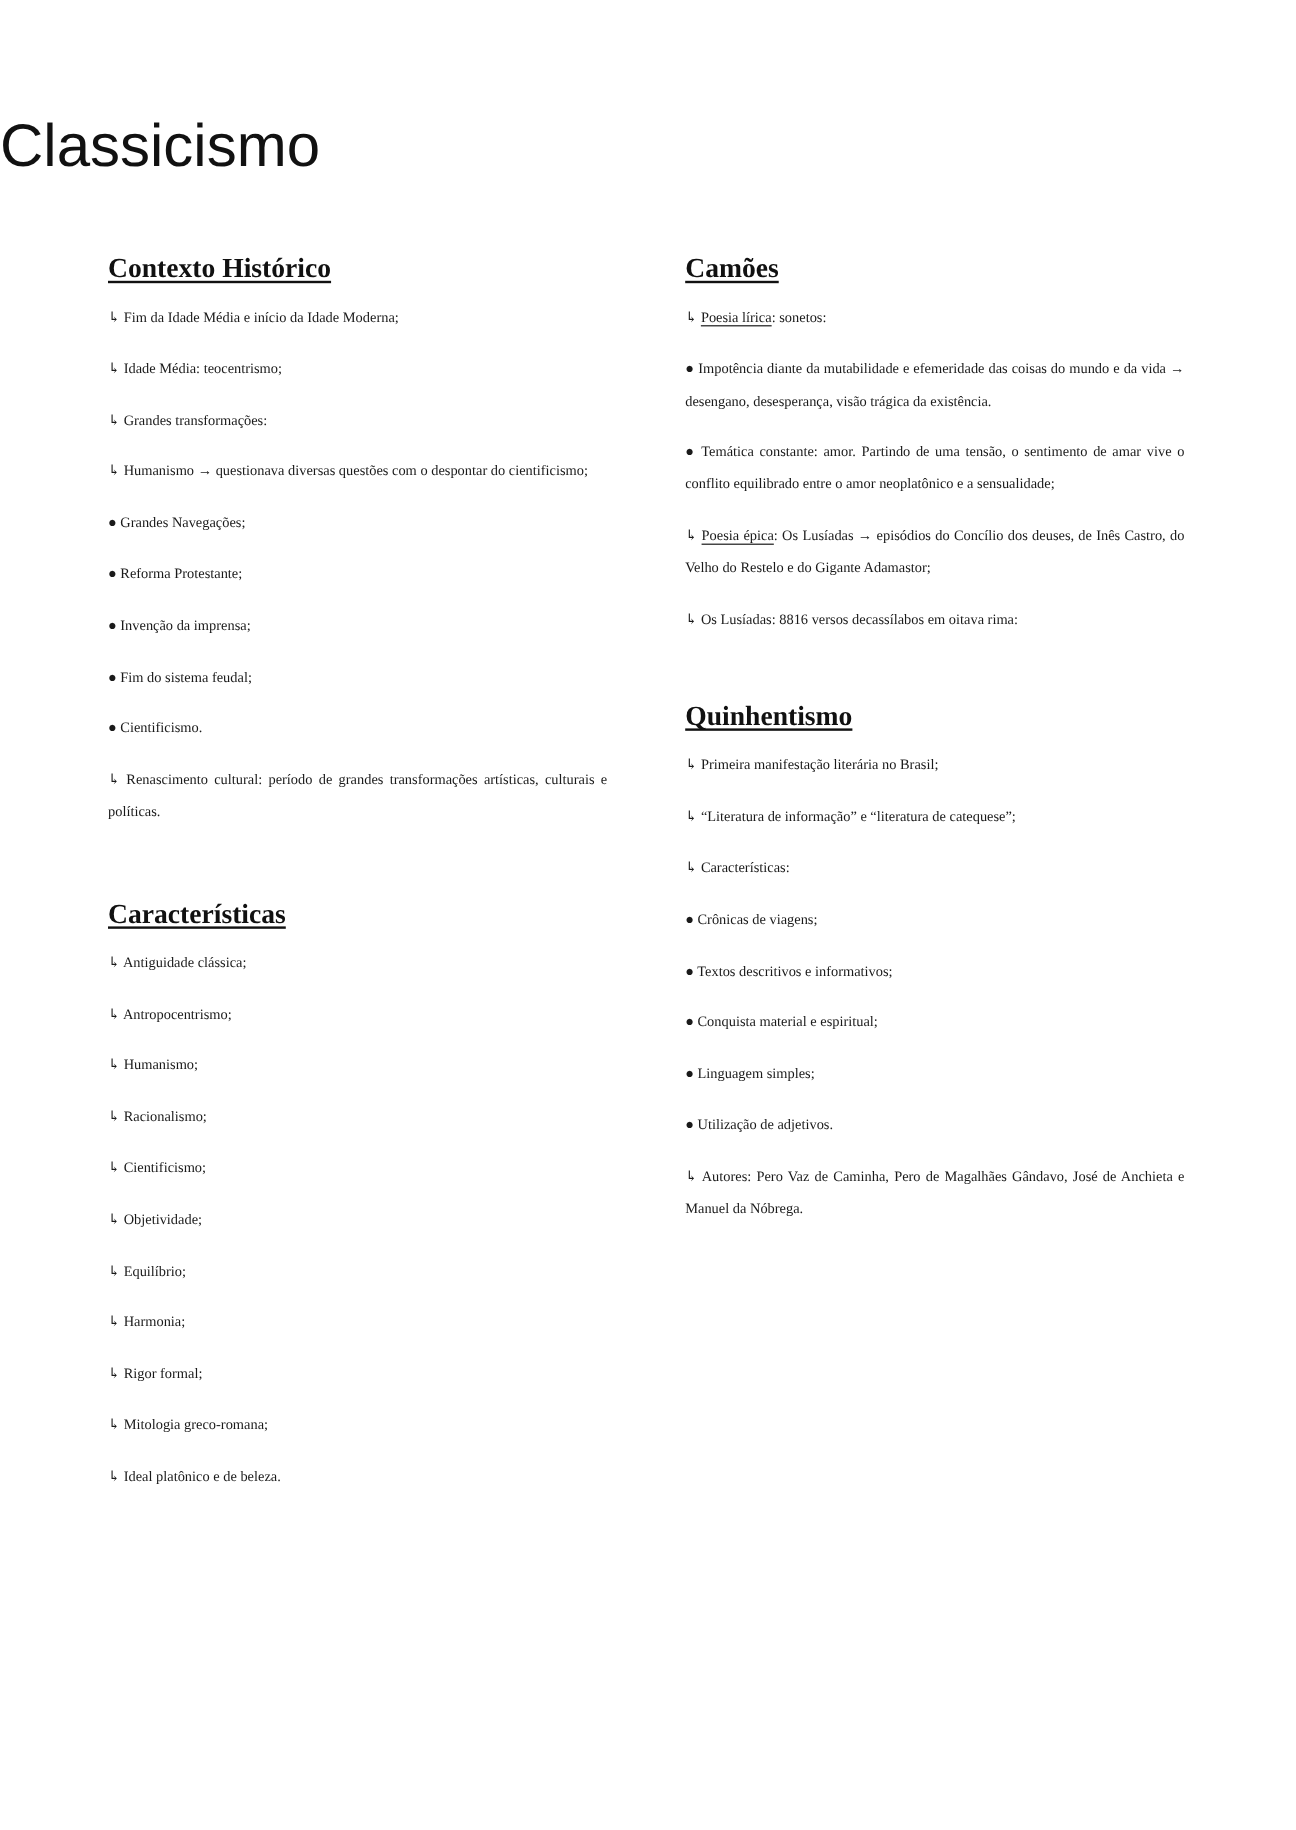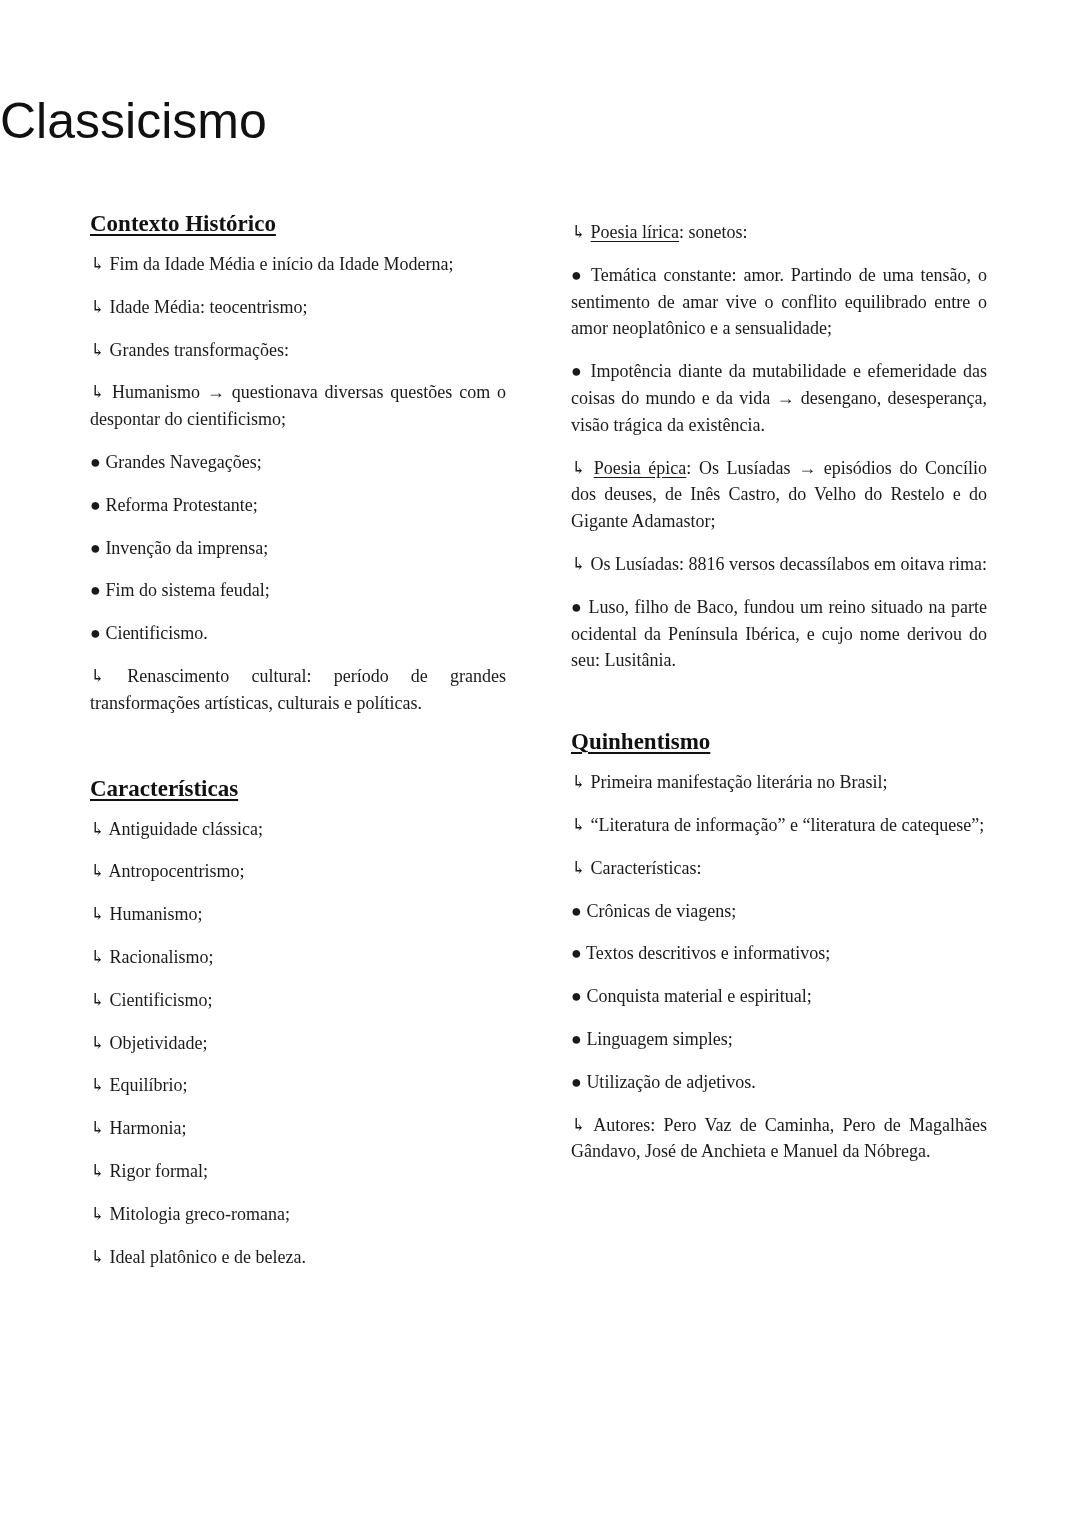--- a/index.html
+++ b/index.html
@@ -18,21 +18,21 @@
     .col-left { left: 90px; top: 208px; }
     .col-right { left: 571px; top: 208px; }
     h2 {
       margin: 0; font-size: 23px; font-weight: bold; color: #111;
       text-decoration: underline; text-decoration-thickness: 2px; text-underline-offset: 3px;
       line-height: 32px;
     }
     .section { margin-bottom: 0; }
     .list { margin: 0; padding: 0; list-style: none; }
     .item {
-      font-size: 18px; line-height: 26.8px; text-align: justify;
+      font-size: 12px; line-height: 26.8px; text-align: justify;
       margin-top: 16px;
     }
     .item.first { margin-top: 11px; }
     .glyph { display: inline; }
     .u { text-decoration: underline; text-underline-offset: 3px; }
     .gap-left { height: 56px; }
     .gap-right { height: 52px; }
   </style>
 </head>
 <body>
@@ -73,27 +73,27 @@
       <div class="item"><span class="glyph">↳</span> <span>Rigor formal;</span></div>
       <div class="item"><span class="glyph">↳</span> <span>Mitologia greco-romana;</span></div>
       <div class="item"><span class="glyph">↳</span> <span>Ideal platônico e de beleza.</span></div>
     </div>
   </div>
 </div>
 
 <div class="col col-right">
 
   <div class="section">
+    <h2>Camões</h2>
     <div class="list">
       <div class="item first"><span class="glyph">↳</span> <span class="u">Poesia lírica</span><span>: sonetos:</span></div>
+      <div class="item"><span class="glyph">●</span> <span>Impotência diante da mutabilidade e efemeridade das coisas do mundo e da vida → desengano, desesperança, visão trágica da existência.</span></div>
       <div class="item"><span class="glyph">●</span> <span>Temática constante: amor. Partindo de uma tensão, o sentimento de amar vive o conflito equilibrado entre o amor neoplatônico e a sensualidade;</span></div>
-      <div class="item"><span class="glyph">●</span> <span>Impotência diante da mutabilidade e efemeridade das coisas do mundo e da vida → desengano, desesperança, visão trágica da existência.</span></div>
       <div class="item"><span class="glyph">↳</span> <span class="u">Poesia épica</span><span>: Os Lusíadas → episódios do Concílio dos deuses, de Inês Castro, do Velho do Restelo e do Gigante Adamastor;</span></div>
       <div class="item"><span class="glyph">↳</span> <span>Os Lusíadas: 8816 versos decassílabos em oitava rima:</span></div>
-      <div class="item"><span class="glyph">●</span> <span>Luso, filho de Baco, fundou um reino situado na parte ocidental da Península Ibérica, e cujo nome derivou do seu: Lusitânia.</span></div>
     </div>
   </div>
 
   <div class="gap-right"></div>
 
   <div class="section">
     <h2>Quinhentismo</h2>
     <div class="list">
       <div class="item first"><span class="glyph">↳</span> <span>Primeira manifestação literária no Brasil;</span></div>
       <div class="item"><span class="glyph">↳</span> <span>“Literatura de informação” e “literatura de catequese”;</span></div>

